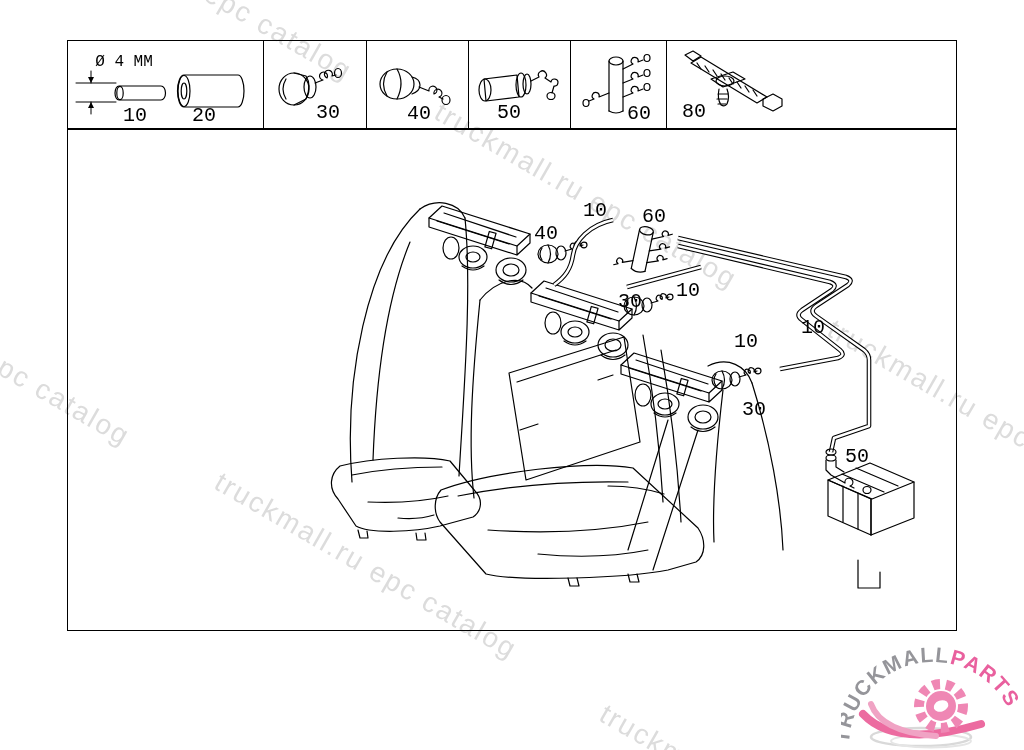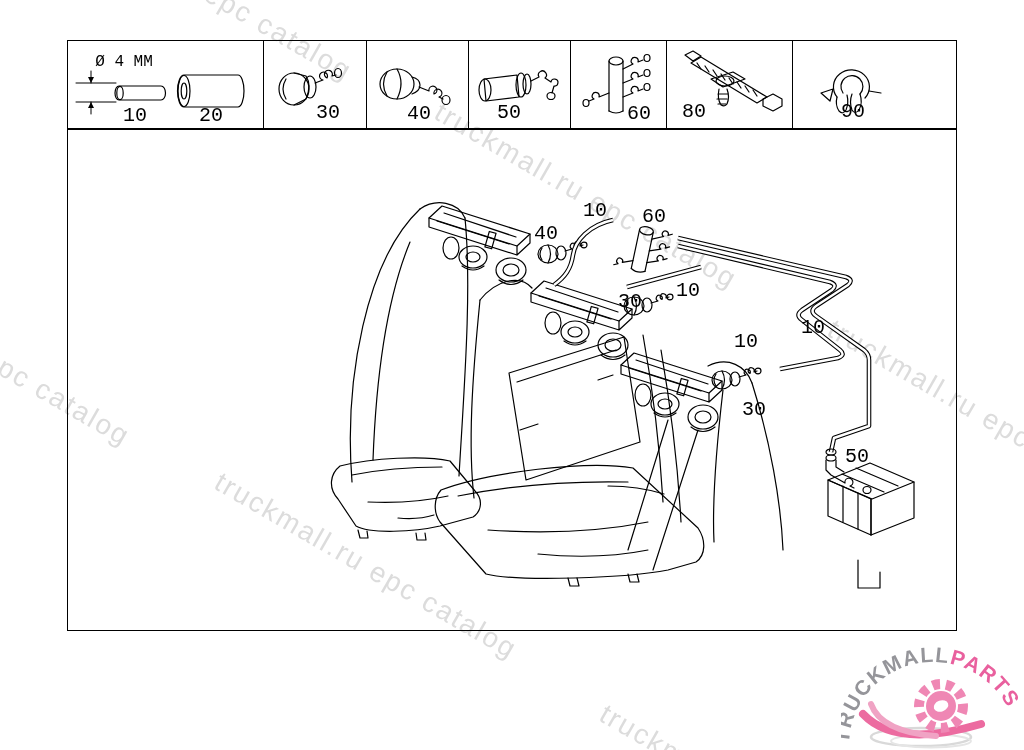--- a/index.html
+++ b/index.html
@@ -67,21 +67,21 @@
         <ellipse cx="52" cy="52" rx="3.2" ry="6.6"></ellipse>
       </g>
 
       <g class="ln">
         <path d="M116,34 H170 A6,16 0 0 1 170,66 H116 A6.5,16 0 0 1 116,34 Z"></path>
         <ellipse cx="116" cy="50" rx="6" ry="15.5"></ellipse>
         <ellipse cx="116" cy="50" rx="2.8" ry="8"></ellipse>
       </g>
     </svg>
     <span class="plabel" style="left:67px;top:74px">10</span>
-    <span class="plabel" style="left:143px;top:74px">20</span>
+    <span class="plabel" style="left:136px;top:74px">20</span>
   </div>
 
   <div class="cell" style="width:103px">
     <svg width="101" height="88" viewBox="0 0 101 88">
       <g class="ln">
         <ellipse cx="30" cy="48" rx="15" ry="16"></ellipse>
         <path d="M22,38 q-6,10 0,20"></path>
         <path d="M30,32 l12,3 q6,9 0,23 l-12,6"></path>
         <ellipse cx="46" cy="46" rx="6" ry="11"></ellipse>
         <path d="M51,42 l8,-3 a4,4 0 1 1 4,-2 a4,4 0 1 1 5,-2 l4,-1"></path>
@@ -143,33 +143,20 @@
         <path d="M30,22 l4,6 M38,25 l4,6 M46,29 l4,6 M54,33 l4,6 M62,37 l4,6 M70,41 l4,6 M78,45 l4,6 M86,49 l4,6"></path>
         <path d="M18,14 l8,-4 l8,5 l-8,5 Z M96,58 l10,-5 l9,5 l0,7 l-9,5 l-10,-5 Z"></path>
         <path d="M44,38 l22,-7 l12,7 l-22,8 Z"></path>
         <ellipse cx="58" cy="40" rx="9" ry="5"></ellipse>
         <path d="M52,48 q-2,10 2,16 q4,2 6,-1 q3,-7 0,-15 M51,53 h10 M50,58 h10 M51,63 h8"></path>
       </g>
     </svg>
     <span class="plabel" style="left:27px;top:70px">80</span>
   </div>
 
-  <div class="cell" style="width:109px">
-    <svg width="107" height="88" viewBox="0 0 107 88">
-      <g class="ln">
-        <path d="M44,56 a18,17 0 1 1 28,1"></path>
-        <path d="M50,52 a11,11 0 1 1 17,1"></path>
-        <path d="M44,56 q-2,8 2,14 q4,4 7,-1 q3,-7 1,-15"></path>
-        <path d="M67,53 q3,9 -1,16 q-4,5 -7,0 q-3,-8 0,-16"></path>
-        <path d="M40,48 l-12,4 l9,8 z"></path>
-        <path d="M76,50 l12,2"></path>
-      </g>
-    </svg>
-    <span class="plabel" style="left:60px;top:70px">90</span>
-  </div>
 </div>
 
 <div class="mainbox">
   <svg width="887" height="499" viewBox="0 0 887 499">
     <defs>
 
       <g id="rail" class="ln">
         <path d="M0,14 L13,2 L101,30 L88,42 Z"></path>
         <path d="M0,14 L0,23 L88,51 L88,42 M101,30 L101,39 L88,51"></path>
         <path d="M15,9 L87,33 M8,17 L80,40"></path>

